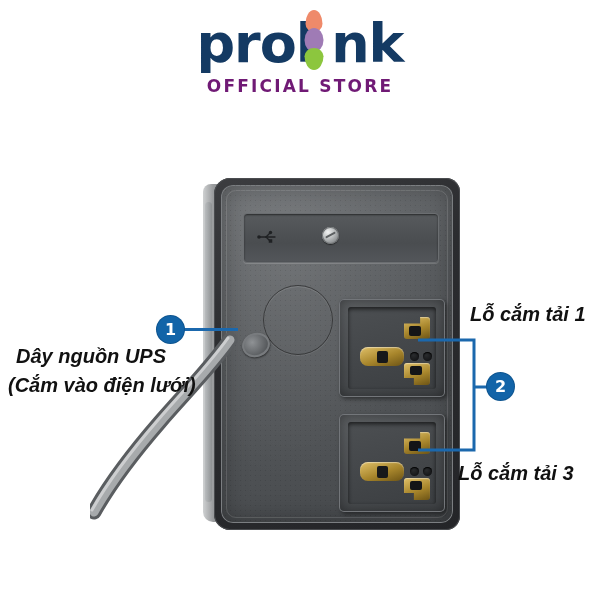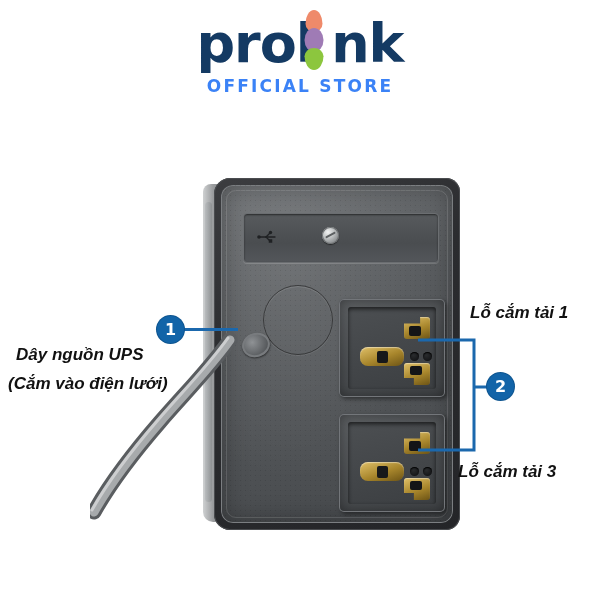--- a/index.html
+++ b/index.html
@@ -29,21 +29,21 @@
     border-radius:50%;
   }
   .dot.bot{
     top:38px;width:19px;height:22px;background:#8cc63e;
     border-radius:50% 50% 50% 50%/38% 38% 62% 62%;
   }
   .logo-sub{
     margin-top:2px;
     font-family:"DejaVu Sans", sans-serif;
     font-weight:bold;font-size:17px;letter-spacing:2.2px;
-    color:#3b82f6;
+    color:#701a75;
   }
 
   
   .device{
     position:absolute;left:203px;top:178px;width:257px;height:352px;
   }
   
   .side-wall{
     position:absolute;left:0px;top:6px;width:22px;height:338px;
     background:linear-gradient(90deg,#cfd1d2 0%, #9a9c9e 45%, #7e8183 100%);
@@ -184,21 +184,21 @@
   .badge-1{left:157px;top:316px;}
   .badge-2{left:487px;top:373px;}
 
   .lead{position:absolute;background:#1b68ad;}
   .lead-1{left:183px;top:328px;width:55px;height:3px;}
 
   .label{
     position:absolute;
     font-family:"Liberation Sans", sans-serif;
     font-style:italic;font-weight:bold;
-    font-size:17px;color:#111;white-space:nowrap;
+    font-size:20px;color:#111;white-space:nowrap;
   }
   .lbl-cord-1{left:16px;top:345px;}
   .lbl-cord-2{left:8px;top:374px;}
   .lbl-load-1{left:470px;top:303px;}
   .lbl-load-2{left:458px;top:462px;}
 </style>
 </head>
 <body>
 
 <div id="stage">

